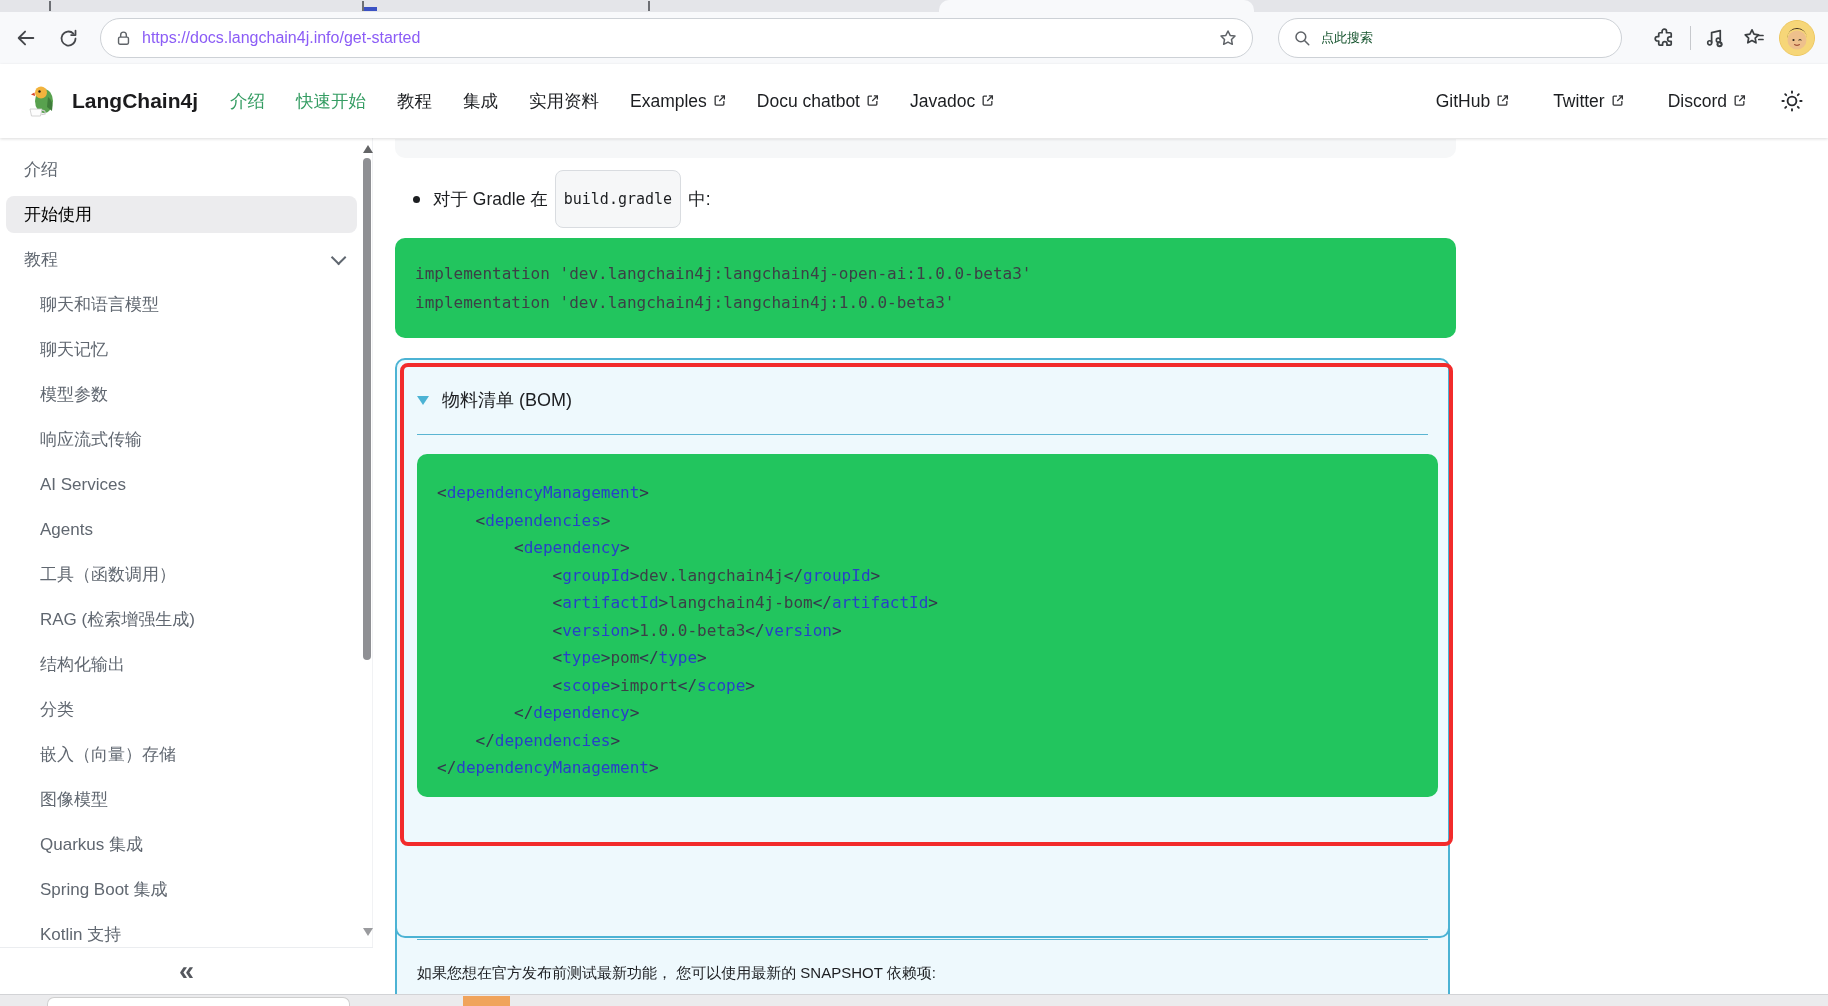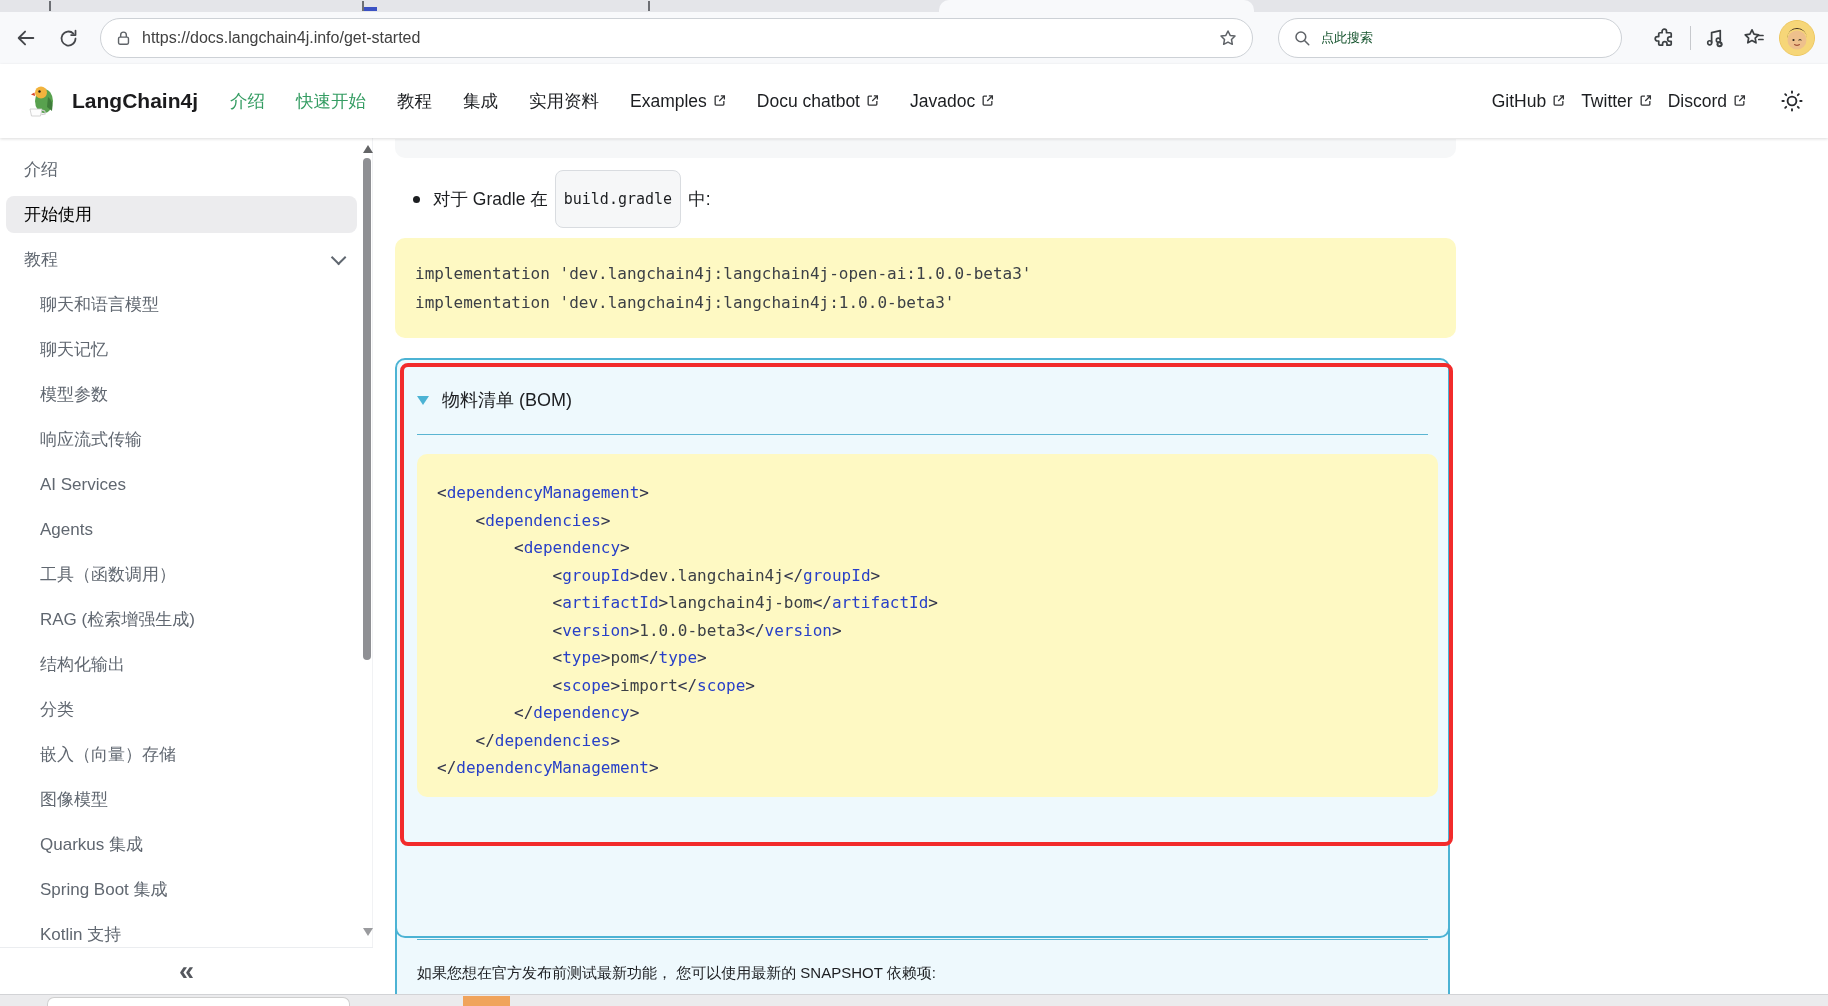--- a/index.html
+++ b/index.html
@@ -9,34 +9,34 @@
   
   #tabstrip { position:absolute; top:0; left:0; width:1828px; height:12px; background:#e4e5e9; }
   .tab-sep { position:absolute; top:1px; width:2px; height:10px; background:#6d6f74; }
   #tab-accent { position:absolute; top:7px; left:364px; width:13px; height:4px; background:#3b52c4; }
   #active-tab { position:absolute; top:0; left:939px; width:315px; height:12px; background:#f8f9fb; border-radius:10px 10px 0 0; }
 
   
   #toolbar { position:absolute; top:12px; left:0; width:1828px; height:52px; background:#f8f9fb; }
   .tb-btn { position:absolute; top:6px; width:40px; height:40px; display:flex; align-items:center; justify-content:center; border-radius:6px; color:#45474b; }
   #url-pill { position:absolute; top:6px; left:100px; width:1153px; height:40px; background:#fff; border:1px solid #cdd1d6; border-radius:20px; display:flex; align-items:center; padding:0 14px; }
-  #url-text { font-size:16px; color:#404040; margin-left:10px; flex:1; white-space:nowrap; overflow:hidden; }
+  #url-text { font-size:16px; color:#8b5cf6; margin-left:10px; flex:1; white-space:nowrap; overflow:hidden; }
   #search-pill { position:absolute; top:6px; left:1278px; width:344px; height:40px; background:#fff; border:1px solid #cdd1d6; border-radius:20px; display:flex; align-items:center; padding:0 14px; }
   #search-ph { font-size:13px; color:#14532d; margin-left:10px; }
   .tb-ico { color:#3c4043; }
   #tb-sep-line { position:absolute; top:14px; left:1690px; width:1px; height:24px; background:#c7c9cd; }
   #avatar { position:absolute; top:8px; left:1779px; width:36px; height:36px; border-radius:50%; background:#f6d678; overflow:hidden; border:1px solid #edc75f; }
 
   
   #siteheader { position:absolute; top:64px; left:0; width:1828px; height:74px; background:#fff;
     box-shadow:0 1px 3px rgba(0,0,0,.14); display:flex; align-items:center; padding:0 24px; z-index:20; }
   #brand { font-size:21px; font-weight:bold; color:#1b1b1d; margin-left:12px; }
   .nav { display:flex; align-items:center; }
   #nav-left { margin-left:32px; gap:31px; }
-  #nav-right { margin-left:auto; gap:16px;text-align:right; }
+  #nav-right { margin-left:auto; gap:44px;text-align:right; }
   .nav-item { font-size:17.5px; color:#1c1e21; cursor:pointer; display:flex; align-items:center; gap:6px; white-space:nowrap; }
   .nav-item.green { color:#359d63; }
   .ext-ico { color:#1c1e21; opacity:.9; position:relative; top:-1px; }
   #theme-toggle { margin-left:34px; color:#27292d; display:flex; align-items:center; }
 
   
   #sidebar { position:absolute; top:138px; left:0; width:373px; height:856px; background:#fff; border-right:1px solid #f1f2f4; }
   #sidebar-list { padding-top:9px; }
   .sb-item { height:45px; display:flex; align-items:center; font-size:17px; color:#606770; cursor:pointer; position:relative; padding-left:24px; }
   .sb-item.lvl1 { padding-left:40px; }
@@ -45,21 +45,21 @@
   .sb-item span.lbl { position:relative; z-index:1; }
   .sb-chevron { position:absolute; right:30px; top:17px; width:11px; height:11px; border-right:2px solid #606770; border-bottom:2px solid #606770; transform:rotate(45deg) translateY(-3px); }
   #sb-scroll-up { position:absolute; left:363px; top:145px; width:0; height:0; border-left:5px solid transparent; border-right:5px solid transparent; border-bottom:8px solid #636466; }
   #sb-thumb { position:absolute; left:363px; top:158px; width:8px; height:502px; background:#8f9094; border-radius:5px; }
   #sb-scroll-down { position:absolute; left:363px; top:928px; width:0; height:0; border-left:5px solid transparent; border-right:5px solid transparent; border-top:8px solid #9a9b9e; }
   #sb-collapse { position:absolute; left:0; bottom:12px; width:373px; height:47px; border-top:1px solid #ebedf0; display:flex; align-items:center; justify-content:center; font-size:27px; font-weight:bold; color:#55585e; cursor:pointer; background:#fff; }
 
   
   #main { position:absolute; left:374px; top:138px; width:1454px; height:856px; background:#fff; overflow:hidden; }
   #content { position:relative; padding-left:21px; }
-  .codeblock { background:#fef9c3; border-radius:10px; font-family:"DejaVu Sans Mono","Liberation Mono",monospace; color:#3c4046; }
+  .codeblock { background:#22c55e; border-radius:10px; font-family:"DejaVu Sans Mono","Liberation Mono",monospace; color:#3c4046; }
   #top-partial { width:1061px; height:19px; margin-top:1px; background:#f6f7f8; border-radius:0 0 10px 10px; }
   #bullet-row { margin-top:24px; height:34px; display:flex; align-items:center; font-size:17.5px; color:#1c1e21; }
   #bullet-dot { width:7px; height:7px; border-radius:50%; background:#1c1e21; margin-left:18px; margin-right:13px; flex:none; }
   .inline-code { font-family:"DejaVu Sans Mono","Liberation Mono",monospace; font-size:15px; background:#f6f7f8; border:1px solid #d9dce0; border-radius:8px; padding:19px 8px; margin:0 7px; color:#1c1e21; }
   #gradle-code { margin-top:22px; width:1061px; height:100px; padding:21px 20px; font-size:16px; line-height:29px; white-space:pre; }
   .code-line { white-space:pre; }
 
   #bom-wrap { position:relative; margin-top:20px; width:1055px; height:482px; }
   .details-box { background:#eef9fd; border:2px solid #4cb3d4; border-radius:10px; padding:0 20px; }
   #bom-box { width:1055px; height:580px; }

